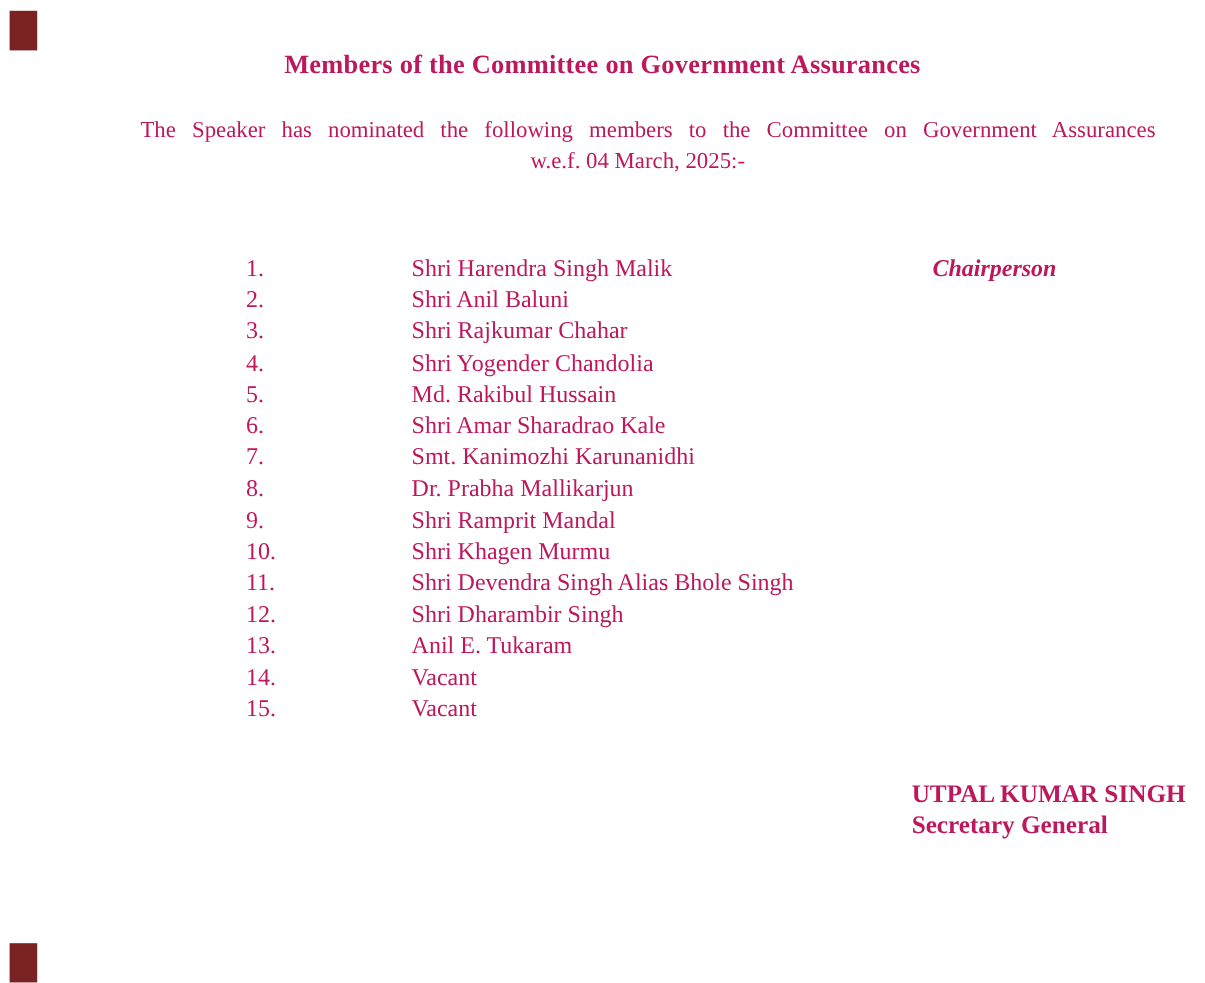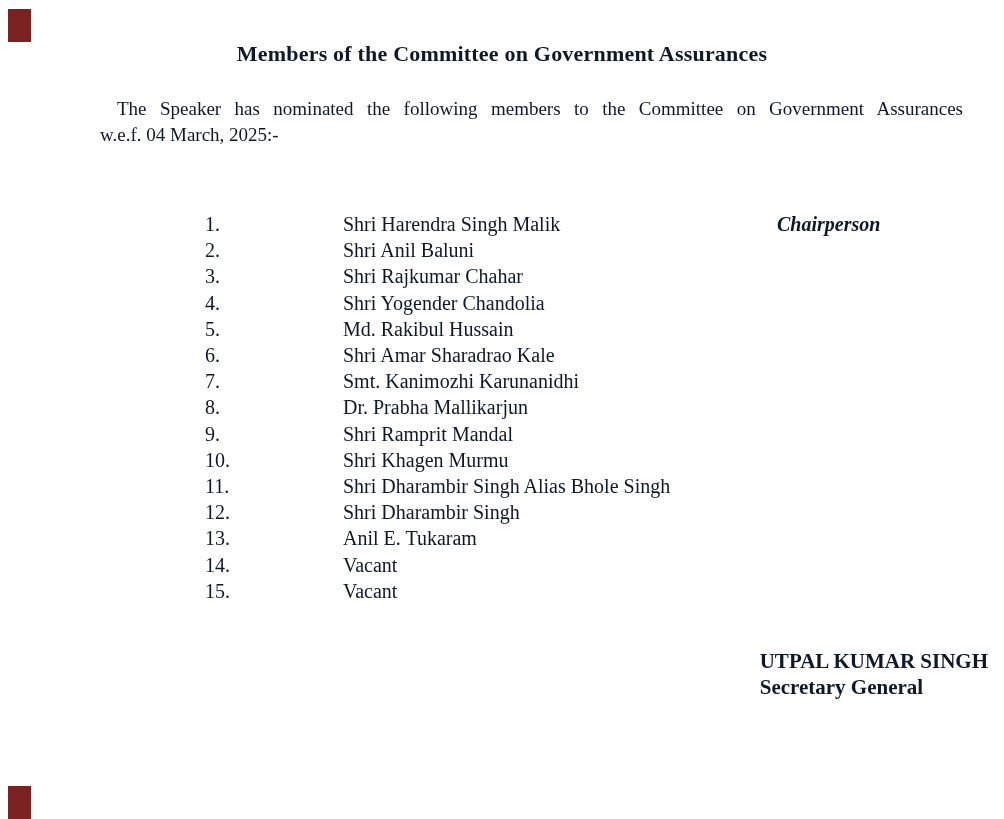--- a/index.html
+++ b/index.html
@@ -42,21 +42,21 @@
     font-size: 19px;
     line-height: 26px;
   }
   .intro .line1 {
     text-align: justify;
     text-align-last: justify;
     text-indent: 17px;
     word-spacing: 2px;
   }
   .intro .line2 {
-    text-align: left;
+    text-align: center;
   }
   .members {
     position: absolute;
     top: 211px;
     left: 205px;
     font-size: 20px;
     line-height: 26.2px;
   }
   .member-row {
     position: relative;
@@ -79,21 +79,21 @@
     right: 16px;
     text-align: left;
     font-size: 21px;
     font-weight: bold;
     line-height: 26px;
   }
 </style>
 </head>
 <body>
 
-<div class="page" style="color: #0f172a; background: rgb(255, 255, 255); text-decoration: underline;">
+<div class="page" style="color: #be185d; background: rgb(255, 255, 255); text-decoration: underline;">
 
   <div class="edge-mark top" style="background: rgb(122, 33, 33);"></div>
   <div class="edge-mark bottom" style="background: rgb(122, 33, 33);"></div>
 
   <div class="doc-title">Members of the Committee on Government Assurances</div>
 
   <div class="intro">
     <div class="line1">The Speaker has nominated the following members to the Committee on Government Assurances</div>
     <div class="line2">w.e.f. 04 March, 2025:-</div>
   </div>
@@ -102,21 +102,21 @@
       <div class="member-row"><span class="member-no">1.</span><span class="member-name">Shri Harendra Singh Malik</span><span class="member-role">Chairperson</span></div>
       <div class="member-row"><span class="member-no">2.</span><span class="member-name">Shri Anil Baluni</span></div>
       <div class="member-row"><span class="member-no">3.</span><span class="member-name">Shri Rajkumar Chahar</span></div>
       <div class="member-row"><span class="member-no">4.</span><span class="member-name">Shri Yogender Chandolia</span></div>
       <div class="member-row"><span class="member-no">5.</span><span class="member-name">Md. Rakibul Hussain</span></div>
       <div class="member-row"><span class="member-no">6.</span><span class="member-name">Shri Amar Sharadrao Kale</span></div>
       <div class="member-row"><span class="member-no">7.</span><span class="member-name">Smt. Kanimozhi Karunanidhi</span></div>
       <div class="member-row"><span class="member-no">8.</span><span class="member-name">Dr. Prabha Mallikarjun</span></div>
       <div class="member-row"><span class="member-no">9.</span><span class="member-name">Shri Ramprit Mandal</span></div>
       <div class="member-row"><span class="member-no">10.</span><span class="member-name">Shri Khagen Murmu</span></div>
-      <div class="member-row"><span class="member-no">11.</span><span class="member-name">Shri Dharambir Singh Alias Bhole Singh</span></div>
+      <div class="member-row"><span class="member-no">11.</span><span class="member-name">Shri Devendra Singh Alias Bhole Singh</span></div>
       <div class="member-row"><span class="member-no">12.</span><span class="member-name">Shri Dharambir Singh</span></div>
       <div class="member-row"><span class="member-no">13.</span><span class="member-name">Anil E. Tukaram</span></div>
       <div class="member-row"><span class="member-no">14.</span><span class="member-name">Vacant</span></div>
       <div class="member-row"><span class="member-no">15.</span><span class="member-name">Vacant</span></div>
     </div>
 
   <div class="signature">
     <div>UTPAL KUMAR SINGH</div>
     <div>Secretary General</div>
   </div>

